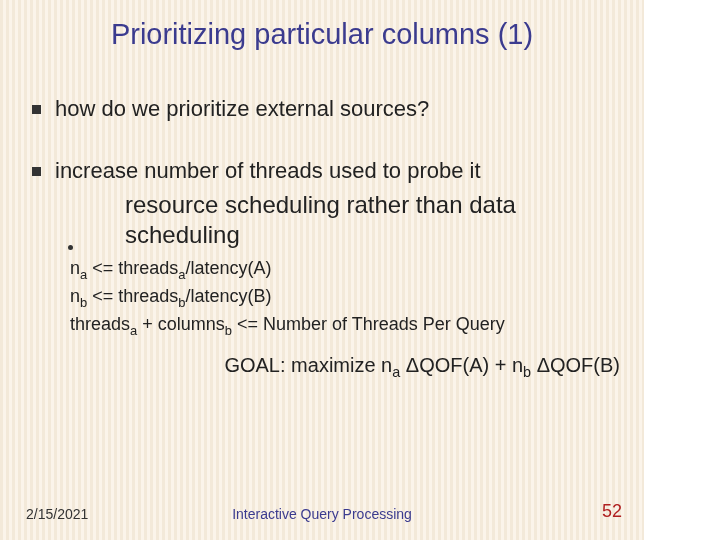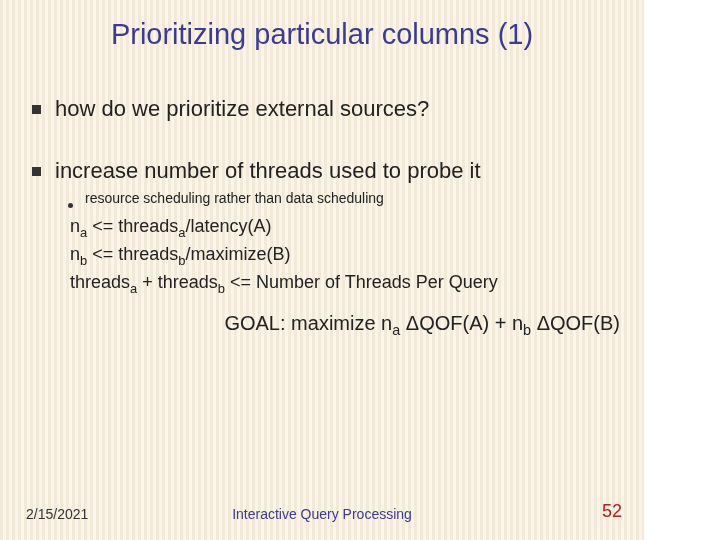--- a/index.html
+++ b/index.html
@@ -46,24 +46,25 @@
   }
   .sq {
     width: 9px;
     height: 9px;
     background: #333;
     margin-top: 10px;
     margin-right: 14px;
     flex: 0 0 auto;
   }
   .sub {
-    font-size: 14px;
+    font-size: 24px;
     margin: 6px 0 0 36px;
     display: flex;
     align-items: flex-end;
+    gap: 40px;
   }
   .dot {
     width: 5px;
     height: 5px;
     background: #333;
     border-radius: 50%;
     margin-top: 10px;
     margin-right: 12px;
     flex: 0 0 auto;
   }
@@ -117,24 +118,24 @@
       <span class="dot"></span>
       <span>resource scheduling rather than data scheduling</span>
     </div>
 
 
     <div class="eq" style="margin-top:6px">
       <div>
         <span>n</span><span class="subc">a</span><span> &lt;= threads</span><span class="subc">a</span><span>/latency(A)</span>
       </div>
       <div>
-        <span>n</span><span class="subc">b</span><span> &lt;= threads</span><span class="subc">b</span><span>/maximize(B)</span>
+        <span>n</span><span class="subc">b</span><span> &lt;= threads</span><span class="subc">b</span><span>/latency(B)</span>
       </div>
       <div>
-        <span>threads</span><span class="subc">a</span><span> + threads</span><span class="subc">b</span><span> &lt;= Number of Threads Per Query</span>
+        <span>threads</span><span class="subc">a</span><span> + columns</span><span class="subc">b</span><span> &lt;= Number of Threads Per Query</span>
       </div>
     </div>
 
     <div class="goal">
       <span>GOAL: maximize  n</span><span class="subc">a</span><span> ΔQOF(A) + n</span><span class="subc">b</span><span> ΔQOF(B)</span>
     </div>
 
   </div>
 
   <div class="footer">

